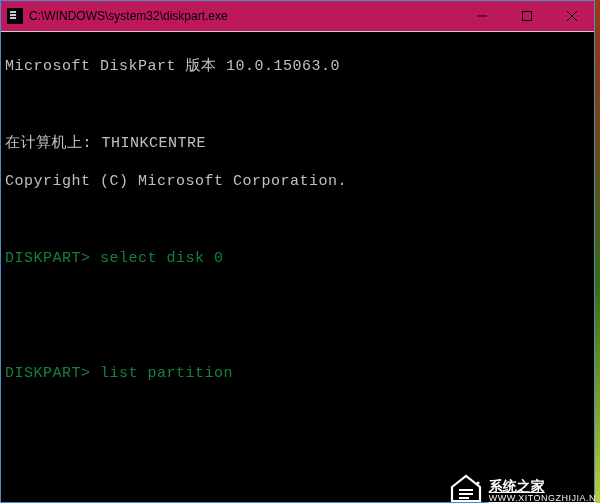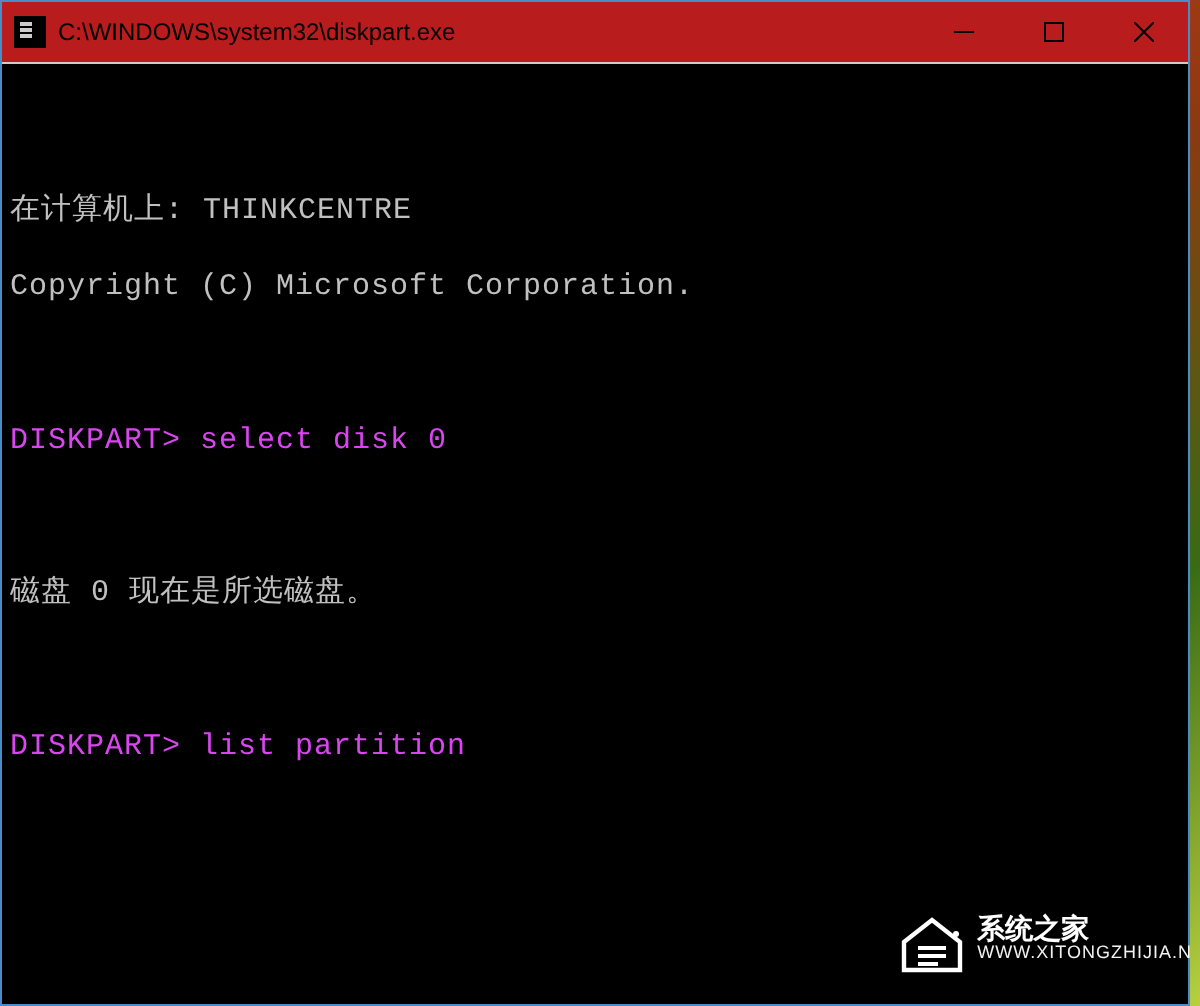--- a/index.html
+++ b/index.html
@@ -17,21 +17,21 @@
     top: 0;
     left: 0;
     width: 595px;
     height: 503px;
     background: #000;
     border: 1px solid #4a8cc7;
     box-sizing: border-box;
   }
   .titlebar {
     height: 30px;
-    background: #b91c1c;
+    background: #be185d;
     display: flex;
     align-items: center;
     border-bottom: 1px solid #ccc;
   }
   .app-icon {
     width: 16px;
     height: 16px;
     margin: 0 6px;
     background: #000;
     position: relative;
@@ -68,33 +68,34 @@
     cursor: pointer;
   }
   .terminal {
     padding: 6px 4px;
     color: #c0c0c0;
     font-size: 15px;
     line-height: 1.28;
     white-space: pre;
     letter-spacing: 0.5px;
   }
-  .prompt-line { color: #d946ef; }
+  .prompt-line { color: #15803d; }
   .table-header, .table-sep, .table-row {
     color: #c0c0c0;
   }
   .watermark {
     position: absolute;
-    bottom: 16px;
+    bottom: 0;
     right: 4px;
     display: flex;
-    align-items: flex-start;
+    align-items: flex-end;
     color: #fff;
     font-family: "Microsoft YaHei", sans-serif;
     font-size: 14px;
+    text-decoration: underline;
   }
   .wm-icon {
     margin-right: 6px;
   }
   .wm-sub {
     font-size: 9px;
     letter-spacing: 0.5px;
     opacity: 0.95;
   }
 </style>
@@ -119,27 +120,27 @@
       <div class="win-btn close">
         <svg width="10" height="10">
             <line x1="0" y1="0" x2="10" y2="10" stroke="#000" stroke-width="1"></line>
             <line x1="10" y1="0" x2="0" y2="10" stroke="#000" stroke-width="1"></line>
           </svg>
       </div>
     </div>
   </div>
 
   <div class="terminal">
+<div>Microsoft DiskPart 版本 10.0.15063.0</div>
 <div> </div>
 <div>在计算机上: THINKCENTRE</div>
 <div>Copyright (C) Microsoft Corporation.</div>
 <div> </div>
 <div class="prompt-line"><span>DISKPART&gt;</span> <span>select disk 0</span></div>
 <div> </div>
-<div>磁盘 0 现在是所选磁盘。</div>
 <div> </div>
 <div class="prompt-line"><span>DISKPART&gt;</span> <span>list partition</span></div>
 <div> </div>
 
 
 
 
   </div>
 </div>
 

